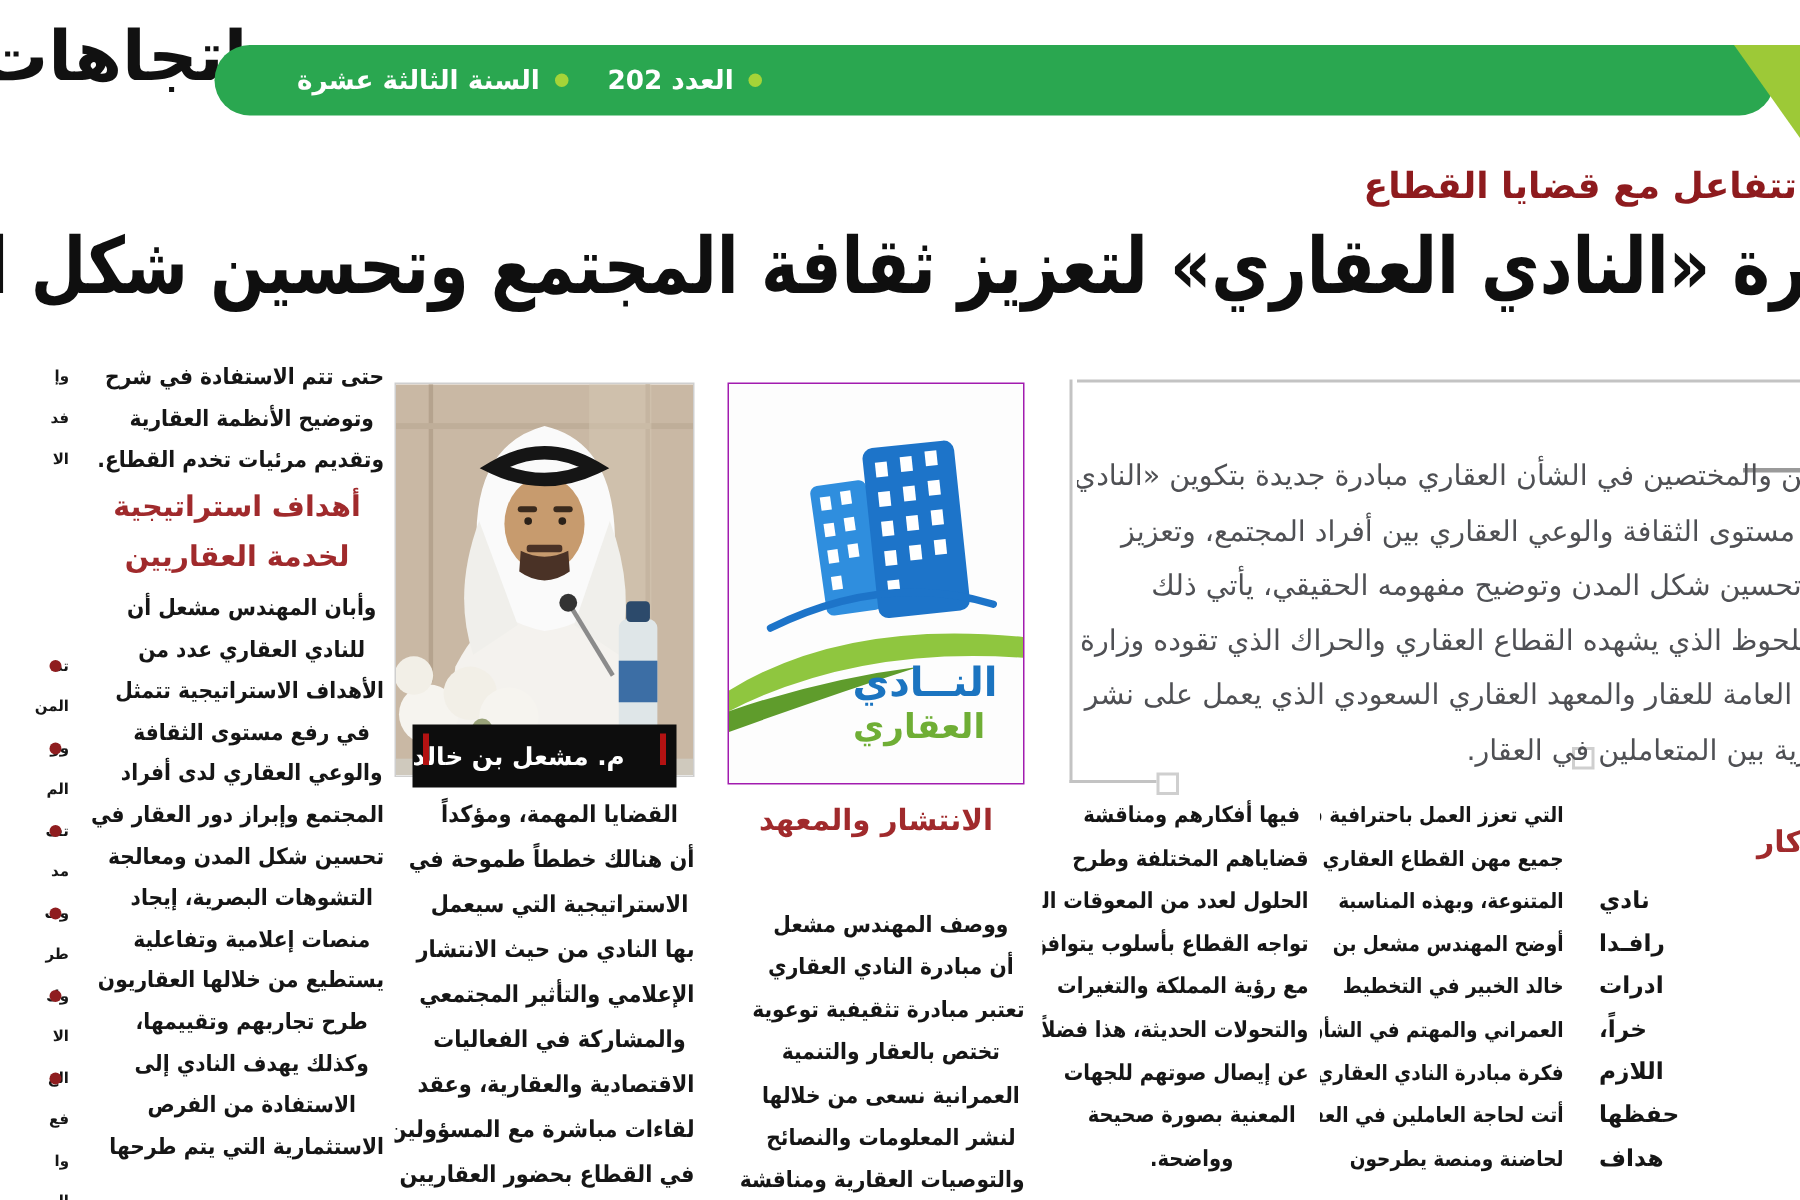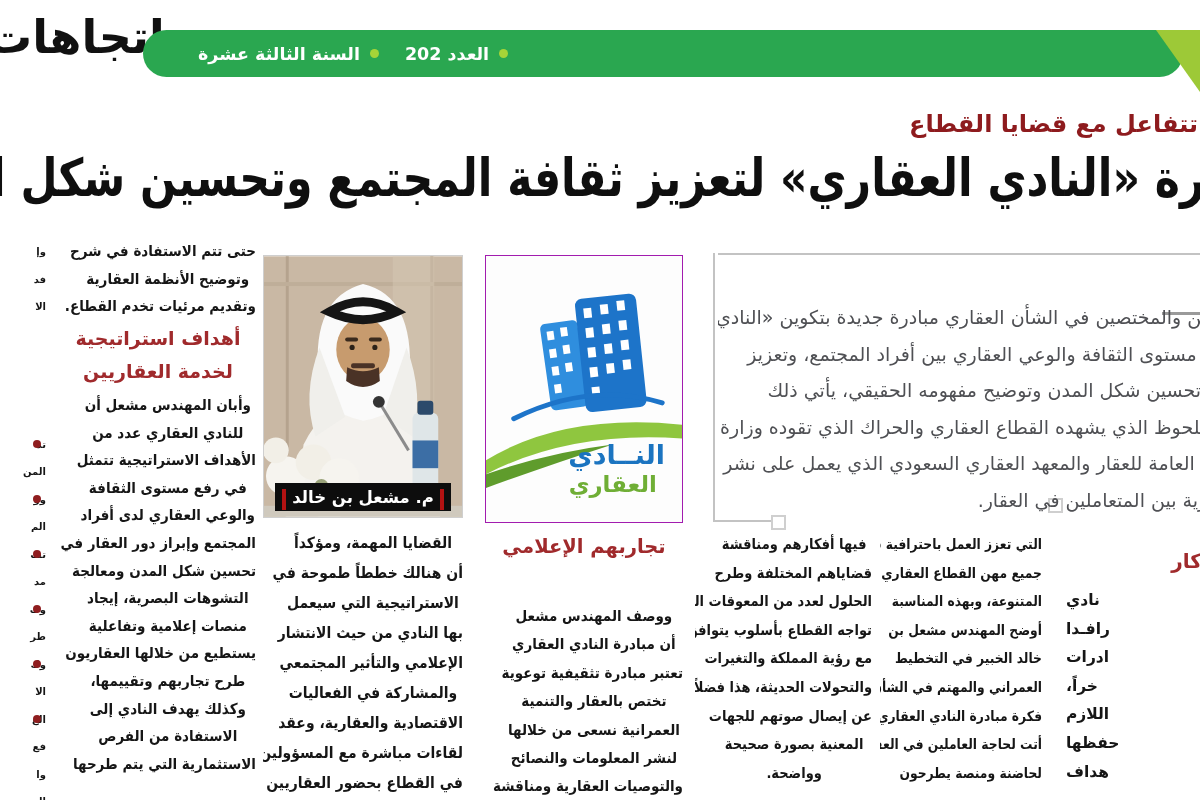--- a/index.html
+++ b/index.html
@@ -56,22 +56,22 @@
                   border-radius:50%;background:#8f1d1f;}
   #cut-right-head{position:absolute;right:-2px;top:549px;direction:rtl;font-size:20px;font-weight:bold;
                   color:#a02a2c;white-space:nowrap;}
   #cut-right{position:absolute;left:1066px;top:586px;width:140px;direction:rtl;}
   #cut-right .line{height:28.6px;line-height:28.6px;font-size:15.5px;font-weight:bold;color:#161616;
                    text-align:left;white-space:nowrap;}
 
   
   .photo-box{position:absolute;left:263px;top:255px;width:200px;height:263px;border:1px solid #cfcfcf;
              box-sizing:border-box;overflow:hidden;}
-  .caption-bar{position:absolute;left:275px;top:483px;width:176px;height:28px;background:#0d0d0d;
-               display:flex;align-items:center;justify-content:center;}
+  .caption-bar{position:absolute;left:275px;top:483px;width:176px;height:42px;background:#0d0d0d;
+               display:flex;align-items:center;}
   .caption-bar .tick{position:absolute;top:6px;width:4px;height:21px;background:#b31212;}
   .caption-bar .tick.l{left:7px;} .caption-bar .tick.r{right:7px;}
   .caption-text{color:#fff;font-size:16.5px;font-weight:bold;direction:rtl;white-space:nowrap;}
   .logo-box{position:absolute;left:485px;top:255px;width:198px;height:268px;border:1px solid #a21caf;
             box-sizing:border-box;background:#fdfdfd;}
 </style>
 </head>
 <body>
 
 <div id="page">
@@ -214,21 +214,21 @@
       <div class="line">الاستراتيجية التي سيعمل</div>
       <div class="line">بها النادي من حيث الانتشار</div>
       <div class="line">الإعلامي والتأثير المجتمعي</div>
       <div class="line">والمشاركة في الفعاليات</div>
       <div class="line">الاقتصادية والعقارية، وعقد</div>
       <div class="line">لقاءات مباشرة مع المسؤولين</div>
       <div class="line">في القطاع بحضور العقاريين</div>
     </div>
 
   <div id="media-head" class="subhead">
-    <div>تجاربهم الإعلامي</div>
+    <div>الانتشار والمعهد</div>
   </div>
   <div id="col-media" class="bodycol">
       <div class="line">ووصف المهندس مشعل</div>
       <div class="line">أن مبادرة النادي العقاري</div>
       <div class="line">تعتبر مبادرة تثقيفية توعوية</div>
       <div class="line">تختص بالعقار والتنمية</div>
       <div class="line">العمرانية نسعى من خلالها</div>
       <div class="line">لنشر المعلومات والنصائح</div>
       <div class="line">والتوصيات العقارية ومناقشة</div>
     </div>

